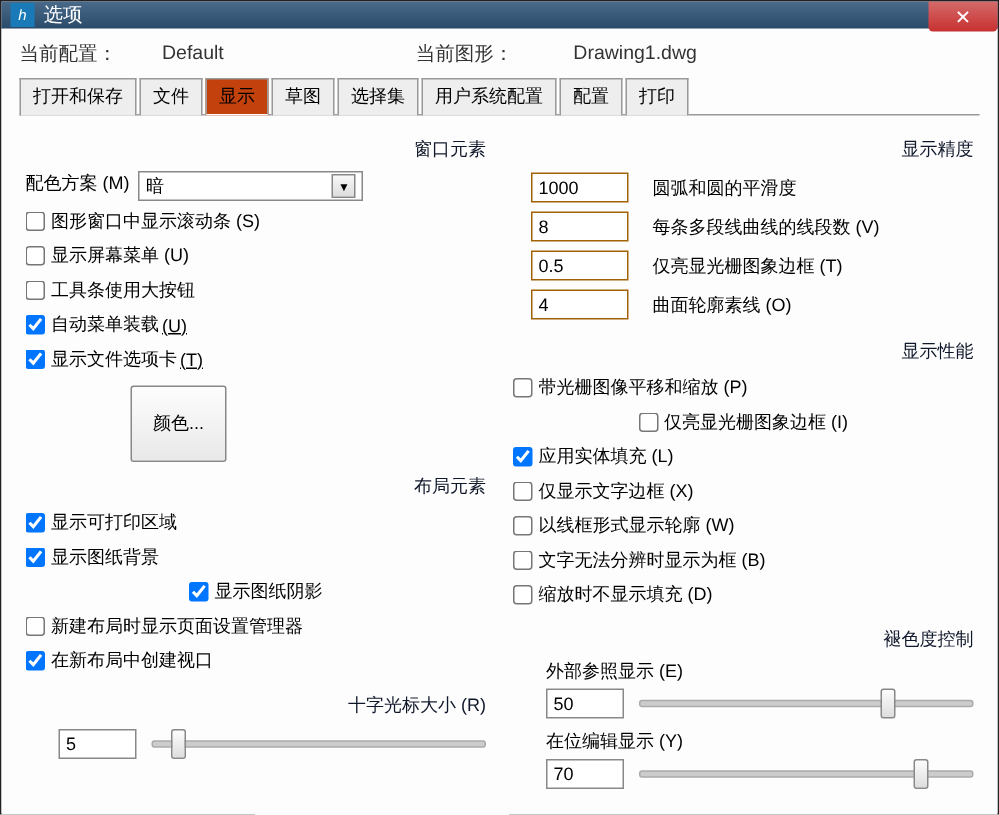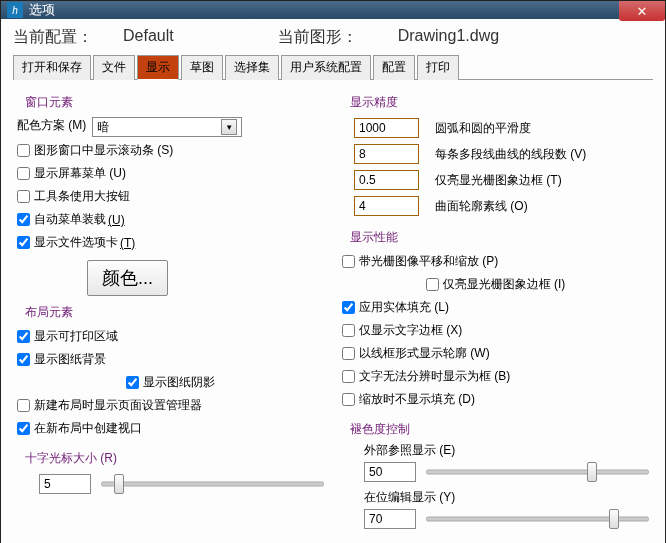--- a/index.html
+++ b/index.html
@@ -3,38 +3,38 @@
 <meta charset="utf-8">
 <style>
   * { box-sizing: border-box; margin: 0; padding: 0; }
   body { font-family: "Microsoft YaHei", "SimSun", sans-serif; font-size: 12px; background: #4a4a4a; width: 666px; height: 543px; overflow: hidden; }
   .window { width: 666px; height: 543px; border: 1px solid #222; background: #f0f0f0; display: flex; flex-direction: column; }
   .titlebar { height: 28px; background: linear-gradient(#4a6a8a, #2a4a6a); display: flex; align-items: center; position: relative; }
   .titlebar-icon { width: 16px; height: 16px; background: #1a7ab8; margin: 0 6px; display: flex; align-items: center; justify-content: center; color: #fff; font-size: 10px; font-style: italic; }
   .titlebar-title { color: #fff; font-size: 13px; }
   .close-btn { position: absolute; right: 0; top: 0; width: 46px; height: 20px; background: linear-gradient(#d46a6a, #c83030); color: #fff; display: flex; align-items: center; justify-content: center; font-size: 13px; border-bottom-left-radius: 3px; border-bottom-right-radius: 3px; cursor: pointer; }
   .content { flex: 1; background: #fdfdfd; padding: 8px 12px 8px 12px; display: flex; flex-direction: column; }
-  .info-row { display: flex; margin-bottom: 6px; font-size: 16px; color: #333; }
+  .info-row { display: flex; margin-bottom: 6px; font-size: 13px; color: #333; }
   .info-row .lbl { margin-right: 30px; }
-  .info-row .val { margin-right: 56px; }
+  .info-row .val { margin-right: 80px; }
   .info-row .lbl2 { margin-left: 48px; margin-right: 40px; }
   .tabs { display: flex; border-bottom: 1px solid #999; margin-bottom: 4px; }
   .tab { padding: 3px 8px; border: 1px solid #999; border-bottom: none; background: #eee; margin-right: 2px; cursor: pointer; position: relative; top: 1px; }
   .tab.active { background: #c2410c; border-bottom: 1px solid #fff; }
   .body { flex: 1; display: flex; gap: 18px; padding: 8px 4px; }
   .col { flex: 1; display: flex; flex-direction: column; }
-  .group-title { margin: 2px 0 4px 8px; color: #701a75; }
+  .group-title { margin: 2px 0 4px 8px; color: #0f172a; text-align: right; }
   .indent { margin-left: 22px; }
   .indent2 { margin-left: 40px; justify-content: center; }
   .row { display: flex; align-items: flex-start; margin: 2px 0; }
   .sel { width: 150px; height: 20px; border: 1px solid #888; background: #fff; padding: 0 4px; display: flex; align-items: center; justify-content: space-between; cursor: pointer; }
   .sel-arrow { width: 16px; height: 16px; background: linear-gradient(#f8f8f8,#ddd); border: 1px solid #888; display: flex; align-items: center; justify-content: center; font-size: 8px; }
   .chk { display: flex; align-items: center; margin: 3px 0; cursor: pointer; }
   .chk input { margin-right: 4px; }
-  .btn { padding: 5px 14px; border: 1px solid #888; background: linear-gradient(#fdfdfd,#e8e8e8); cursor: pointer; border-radius: 2px; font-size: 18px; }
+  .btn { padding: 16px 14px; border: 1px solid #888; background: linear-gradient(#fdfdfd,#e8e8e8); cursor: pointer; border-radius: 2px; font-size: 12px; }
   .btn-row { display: flex; gap: 20px; margin: 6px 0 6px 70px; }
   .val-row { display: flex; align-items: center; margin: 3px 0 3px 12px; }
   .num-input { width: 65px; height: 20px; border: 1px solid #a16207; padding: 0 4px; margin-right: 16px; font-size: 12px; }
   .section-gap { height: 8px; }
   .slider-row { display: flex; align-items: center; margin: 2px 0 2px 22px; gap: 10px; }
   .slider-input { width: 52px; height: 20px; border: 1px solid #888; padding: 0 4px; font-size: 12px; }
   .slider-track { flex: 1; height: 22px; position: relative; display: flex; align-items: center; }
   .slider-track::before { content:""; position: absolute; left: 0; right: 0; top: 50%; height: 3px; background: #ccc; border: 1px solid #aaa; border-radius: 2px; transform: translateY(-50%); }
   .slider-thumb { position: absolute; width: 10px; height: 20px; background: linear-gradient(#fdfdfd,#ddd); border: 1px solid #888; border-radius: 2px; top: 1px; }
   .underline { text-decoration: underline; }

